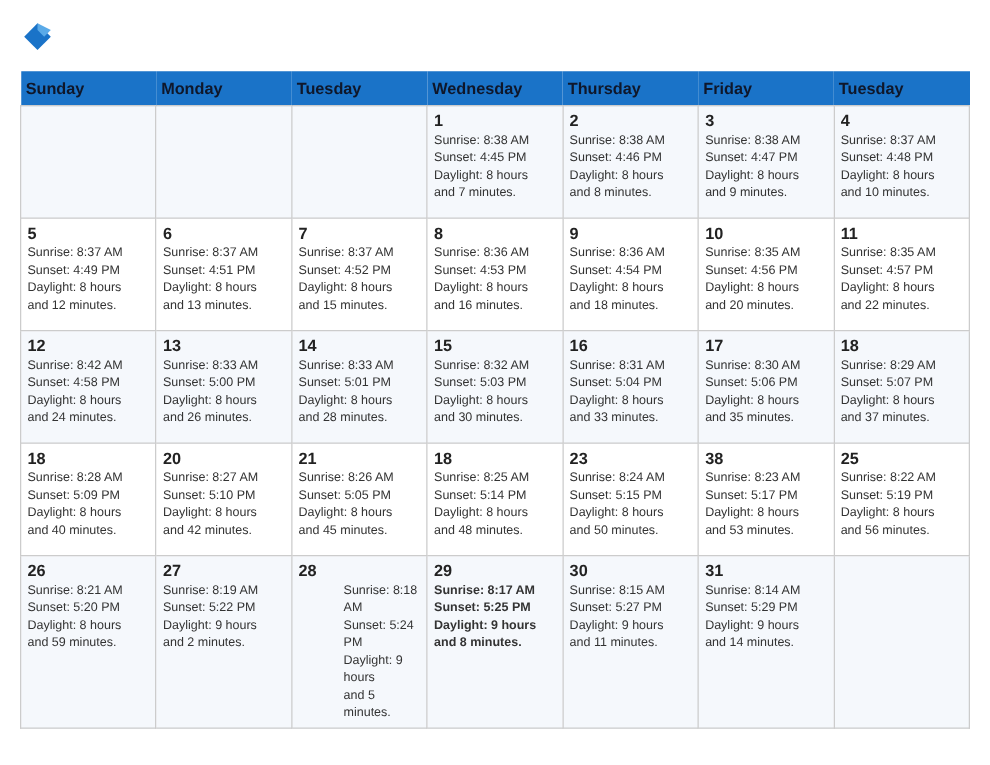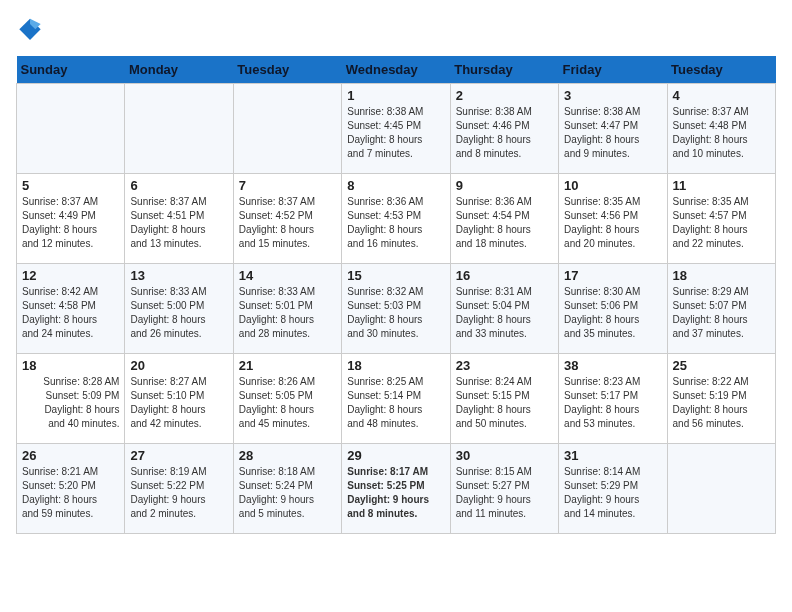--- a/index.html
+++ b/index.html
@@ -243,21 +243,21 @@
           <span class="day-num">18</span>
           <div class="cell-text" style="white-space: pre-line;">Sunrise: 8:29 AM
 Sunset: 5:07 PM
 Daylight: 8 hours
 and 37 minutes.</div>
         </td>
       </tr>
       <tr>
         <td>
           <span class="day-num">18</span>
-          <div class="cell-text" style="white-space: pre-line; text-align: right;">Sunrise: 8:28 AM
+          <div class="cell-text" style="white-space: pre-line;">Sunrise: 8:28 AM
 Sunset: 5:09 PM
 Daylight: 8 hours
 and 40 minutes.</div>
         </td>
         <td>
           <span class="day-num">20</span>
           <div class="cell-text" style="white-space: pre-line;">Sunrise: 8:27 AM
 Sunset: 5:10 PM
 Daylight: 8 hours
 and 42 minutes.</div>
@@ -308,21 +308,21 @@
         </td>
         <td>
           <span class="day-num">27</span>
           <div class="cell-text" style="white-space: pre-line;">Sunrise: 8:19 AM
 Sunset: 5:22 PM
 Daylight: 9 hours
 and 2 minutes.</div>
         </td>
         <td>
           <span class="day-num">28</span>
-          <div class="cell-text" style="white-space: pre-line;">Sunrise: 8:18 AM
+          <div class="cell-text" style="white-space: pre-line; margin-left: 36px;">Sunrise: 8:18 AM
 Sunset: 5:24 PM
 Daylight: 9 hours
 and 5 minutes.</div>
         </td>
         <td>
           <span class="day-num">29</span>
           <div class="cell-text" style="white-space: pre-line; font-weight: bold;">Sunrise: 8:17 AM
 Sunset: 5:25 PM
 Daylight: 9 hours
 and 8 minutes.</div>

